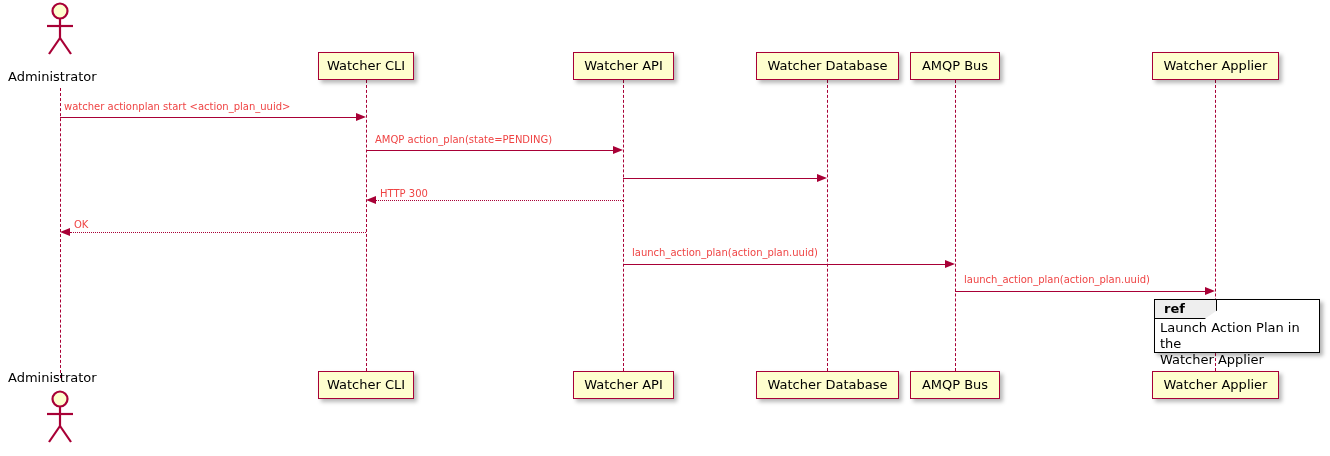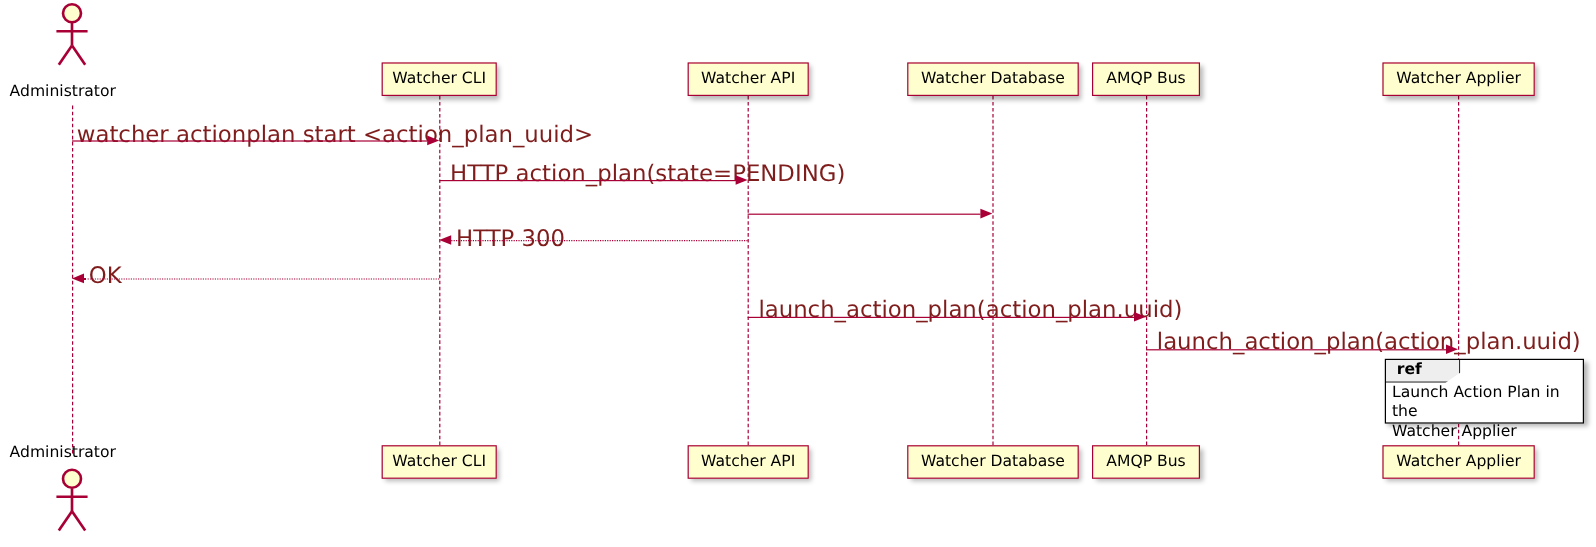--- a/index.html
+++ b/index.html
@@ -68,22 +68,22 @@
     border-bottom: 4.5px solid transparent;
   }
   .arrow-head.right {
     border-left: 10px solid #A80036;
   }
   .arrow-head.left {
     border-right: 10px solid #A80036;
   }
   .msg-label {
     position: absolute;
-    font-size: 19px;
-    color: #7f1d1d;
+    font-size: 10px;
+    color: #ef4444;
     white-space: nowrap;
   }
 
   
   .ref-box {
     position: absolute;
     box-sizing: border-box;
     background: #FFFFFF;
     border: 1.5px solid #000000;
     box-shadow: 3px 3px 4px rgba(0,0,0,0.30);
@@ -161,21 +161,21 @@
   <div class="participant" style="left:318px; top:371px; width:96px;">Watcher CLI</div>
   <div class="participant" style="left:573px; top:371px; width:101px;">Watcher API</div>
   <div class="participant" style="left:756px; top:371px; width:143px;">Watcher Database</div>
   <div class="participant" style="left:910px; top:371px; width:90px;">AMQP Bus</div>
   <div class="participant" style="left:1152px; top:371px; width:127px;">Watcher Applier</div>
 
   <div class="msg-label" style="left:64px; top:101px;">watcher actionplan start &lt;action_plan_uuid&gt;</div>
   <div class="msg-line" style="left:60px; top:117px; width:296px;"></div>
   <div class="arrow-head right" style="left:356px; top:112.5px;"></div>
 
-  <div class="msg-label" style="left:375px; top:134px;">HTTP action_plan(state=PENDING)</div>
+  <div class="msg-label" style="left:375px; top:134px;">AMQP action_plan(state=PENDING)</div>
   <div class="msg-line" style="left:366px; top:150px; width:247px;"></div>
   <div class="arrow-head right" style="left:613px; top:145.5px;"></div>
 
   <div class="msg-line" style="left:623px; top:178px; width:194px;"></div>
   <div class="arrow-head right" style="left:817px; top:173.5px;"></div>
 
   <div class="msg-label" style="left:380px; top:188px;">HTTP 300</div>
   <div class="msg-line dotted" style="left:376px; top:200px; width:247px;"></div>
   <div class="arrow-head left" style="left:366px; top:195.5px;"></div>
 

